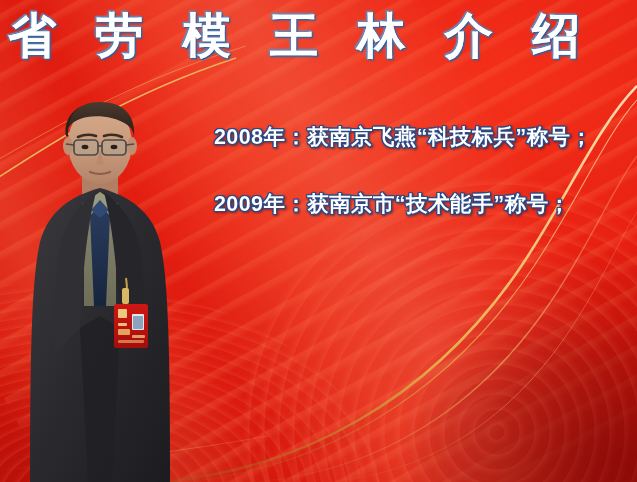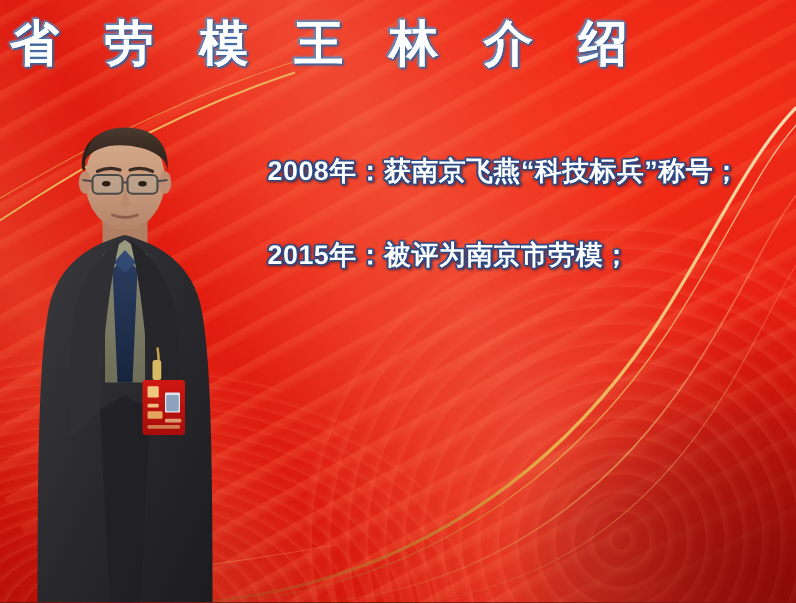--- a/index.html
+++ b/index.html
@@ -133,21 +133,21 @@
   .title-bar {
     position: absolute;
     left: 0; top: 0;
     width: 100%;
     height: 74px;
   }
   .title-text {
     position: absolute;
     left: 8px;
     top: 10px;
-    font-size: 39px;
+    font-size: 48px;
     line-height: 52px;
     letter-spacing: 13px;
     font-weight: 700;
     color: #ffffff;
     background: linear-gradient(to bottom, #ffffff 0%, #ffffff 52%, #cfe0f2 70%, #9fc0e2 100%);
     -webkit-background-clip: text;
     background-clip: text;
     -webkit-text-fill-color: transparent;
     text-shadow: 0 0 0 #fff;
     filter: drop-shadow(0 0 1.2px #4b74ad) drop-shadow(1px 1px 0 #33578f) drop-shadow(-1px -1px 0 #6c93c4);
@@ -327,16 +327,16 @@
       <path d="M78 58 L74 72 q4 3 8 0 Z" fill="#b98a6d"></path>
 
       <path d="M68 80 q10 4 20 0" stroke="#8f5d4c" stroke-width="2.2" fill="none" stroke-linecap="round"></path>
 
       <path d="M56 84 q22 14 44 0 q-22 10 -44 0 Z" fill="#b5846a" opacity=".5"></path>
     </svg>
   </div>
 
   <div class="lines">
     <div class="line">2008年：获南京飞燕“科技标兵”称号；</div>
-    <div class="line">2015年：被评为南京市劳模；</div>
+    <div class="line">2009年：获南京市“技术能手”称号；</div>
   </div>
 
 </div>
 
 </body></html>

